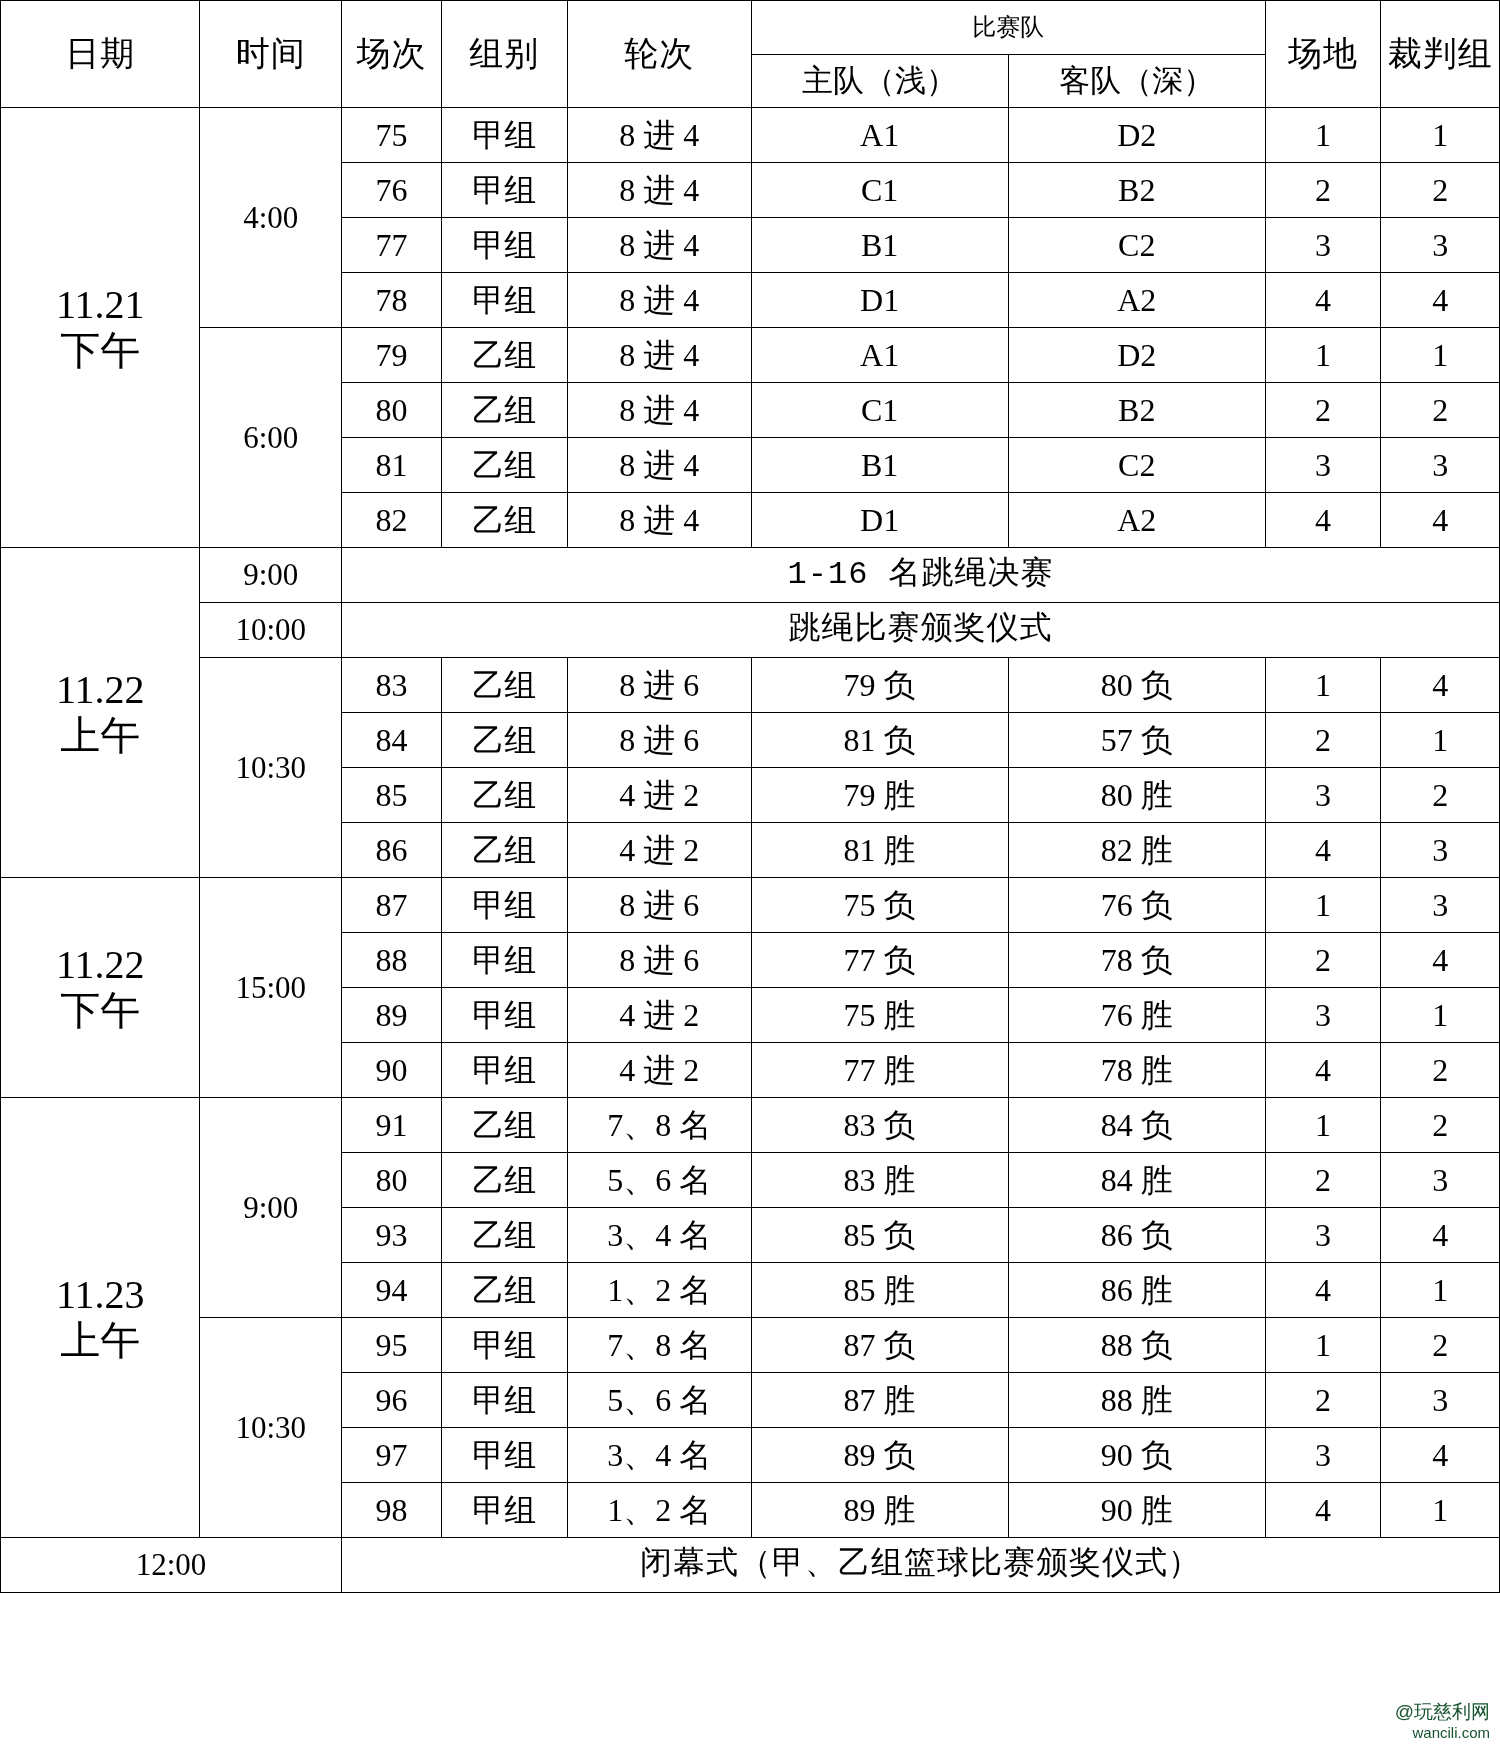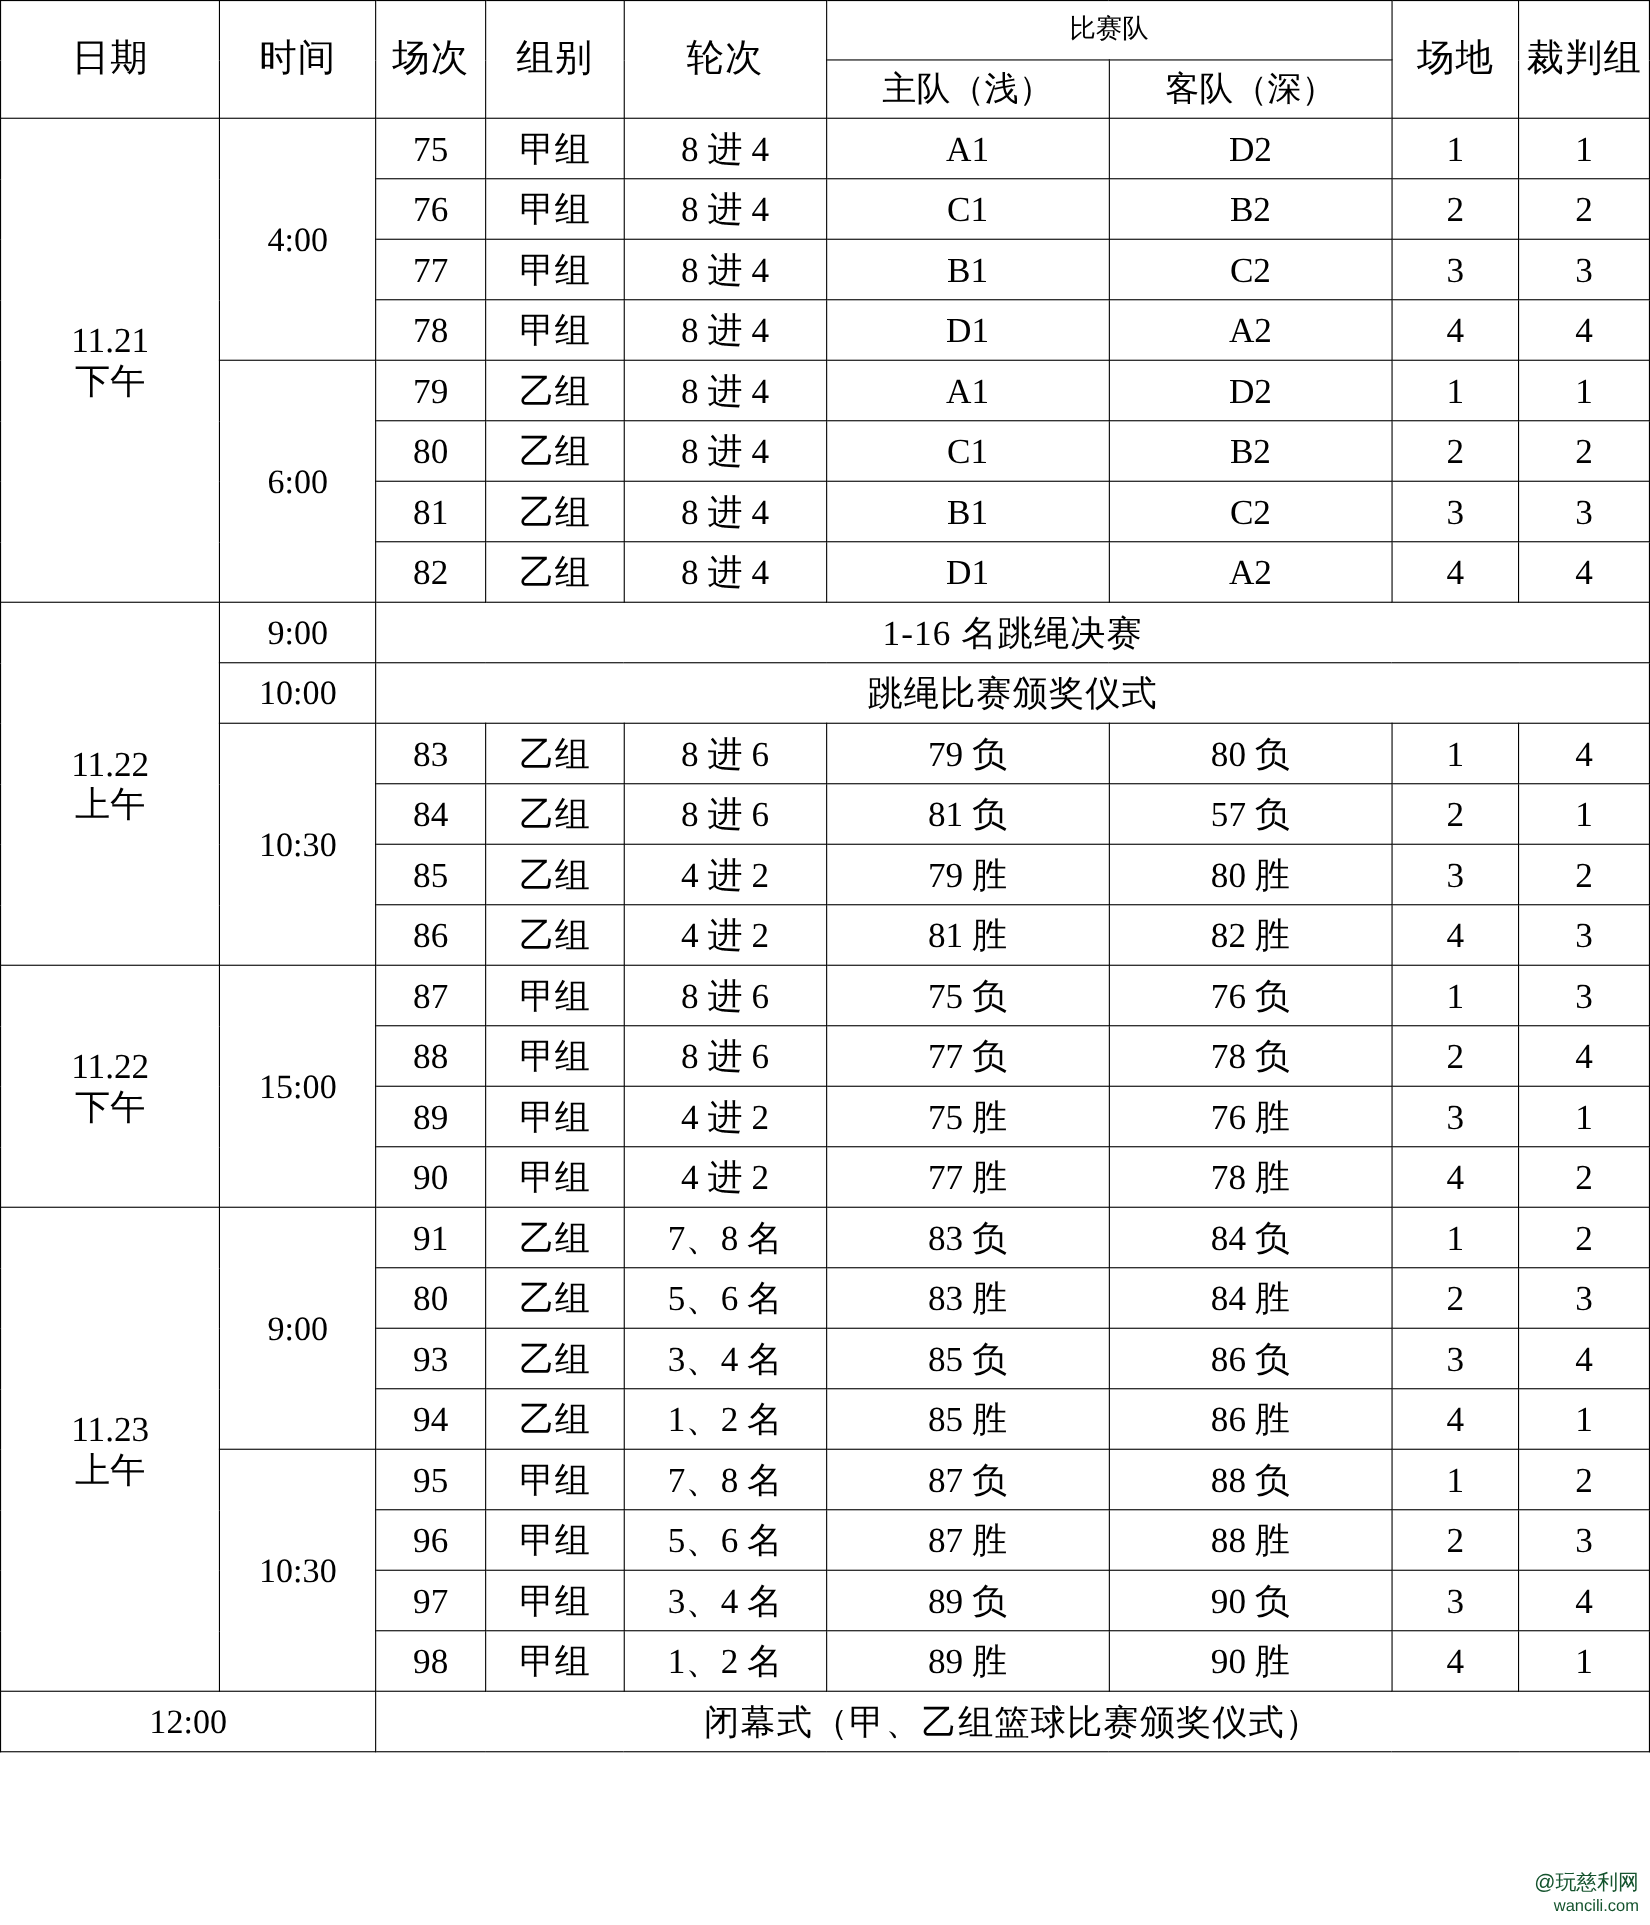--- a/index.html
+++ b/index.html
@@ -55,30 +55,31 @@
   }
   th.hdr-two-line {
     font-size: 34px;
     line-height: 1.25;
   }
   td.cell {
     font-size: 32px;
     height: 54px;
   }
   td.date-cell {
-    font-size: 32px;
+    font-size: 40px;
     line-height: 1.35;
   }
   td.time-cell {
     font-size: 31px;
   }
   td.wide-event {
     font-size: 32px;
     height: 54px;
     letter-spacing: 1px;
+    font-family: Liberation Mono, monospace;
   }
   .watermark {
     position: absolute;
     right: 10px;
     bottom: 8px;
     text-align: right;
     color: #14532d;
     font-family: "Liberation Sans", sans-serif;
     line-height: 1.2;
   }

